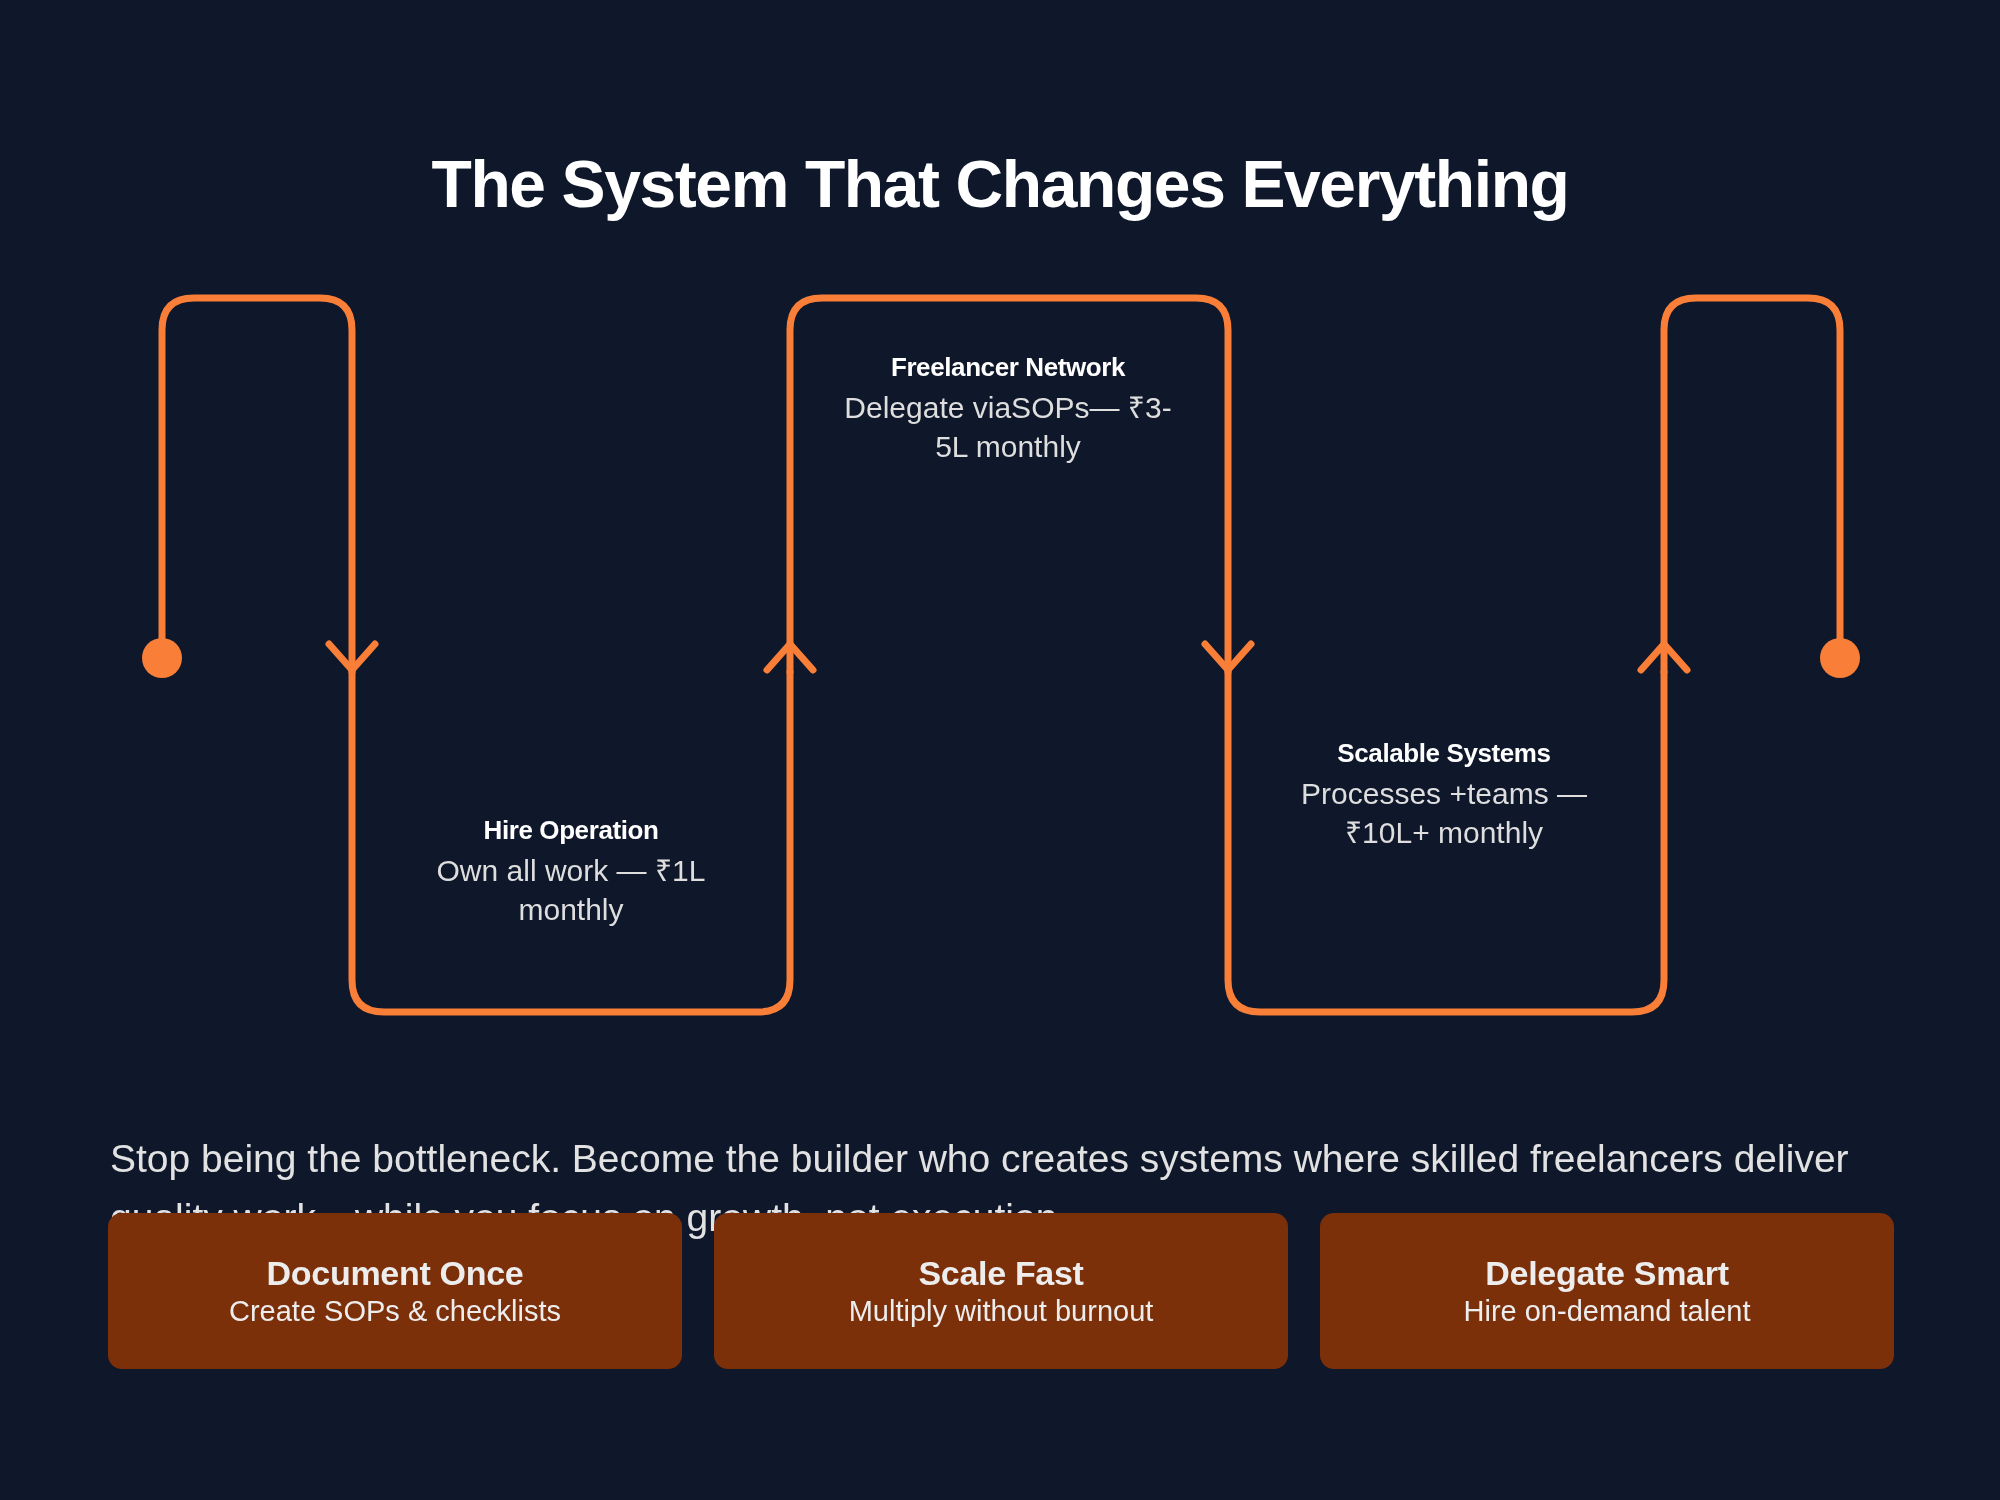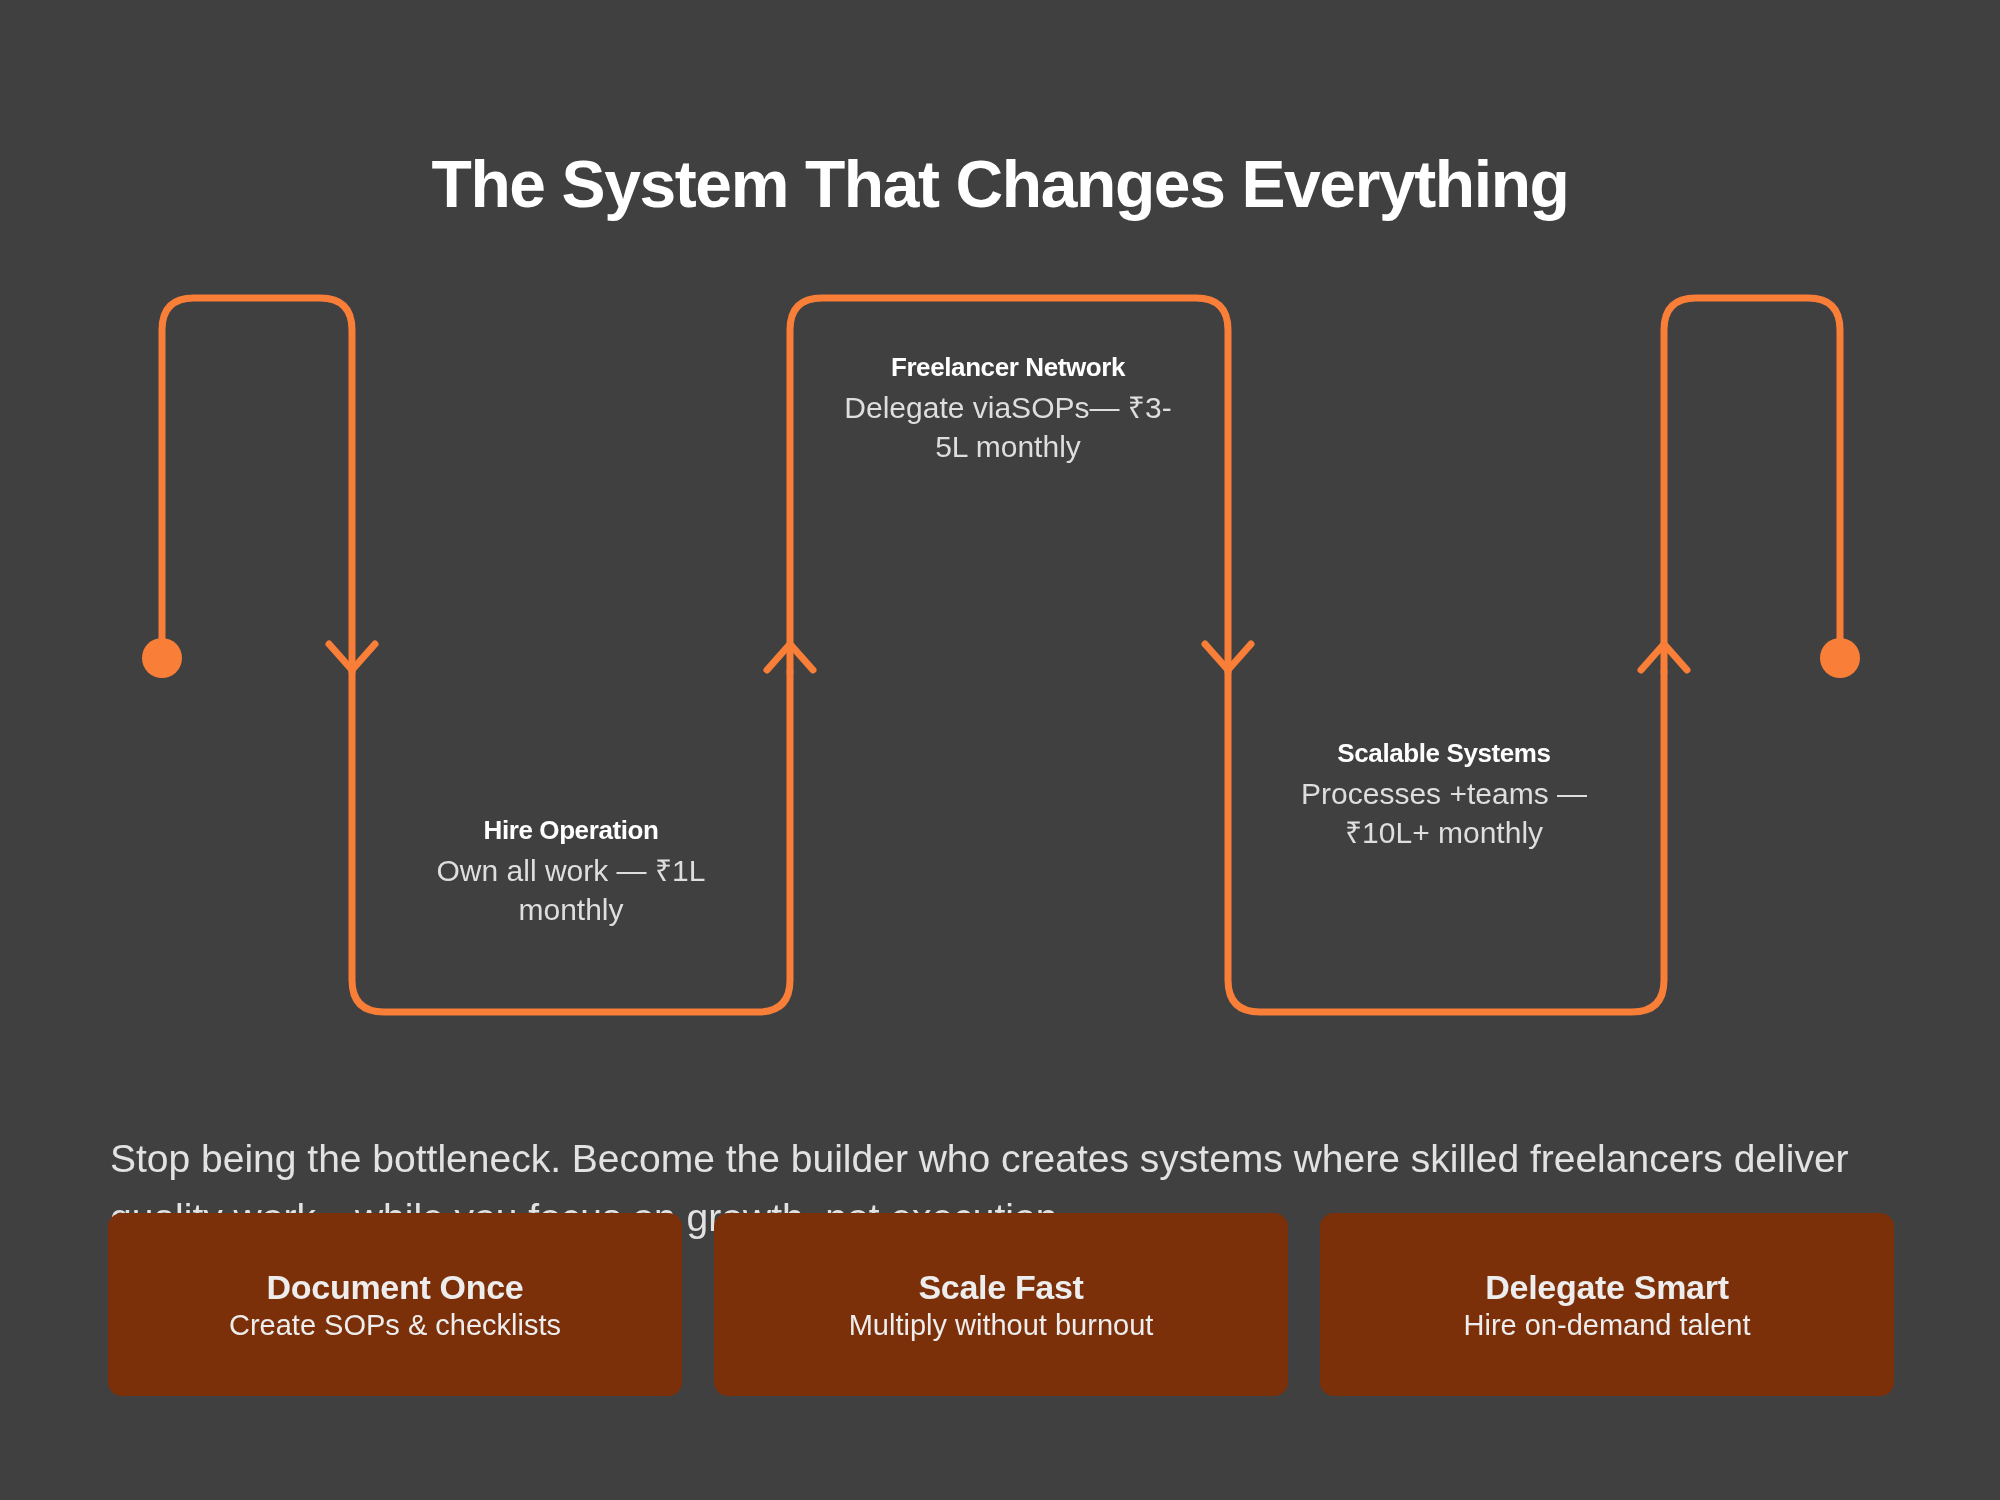--- a/index.html
+++ b/index.html
@@ -11,21 +11,21 @@
     width: 2000px;
     height: 1500px;
     overflow: hidden;
     font-family: "Liberation Sans", sans-serif;
     -webkit-font-smoothing: antialiased;
   }
   .stage {
     position: relative;
     width: 2000px;
     height: 1500px;
-    background: #404040;
+    background: #0f172a;
     text-decoration: underline;
   }
 
   
   .page-title {
     position: absolute;
     top: 104px;
     left: 0;
     width: 2000px;
     text-align: center;
@@ -87,21 +87,21 @@
   .pillars {
     position: absolute;
     left: 108px;
     top: 1213px;
     width: 1786px;
     display: flex;
     gap: 32px;
   }
   .pillar {
     flex: 1 1 0;
-    height: 183px;
+    height: 156px;
     background: #7c300a;
     border-radius: 14px;
     display: flex;
     flex-direction: column;
     align-items: center;
     justify-content: center;
     box-sizing: border-box;
     padding: 0 18px;
   }
   .pillar-title {

